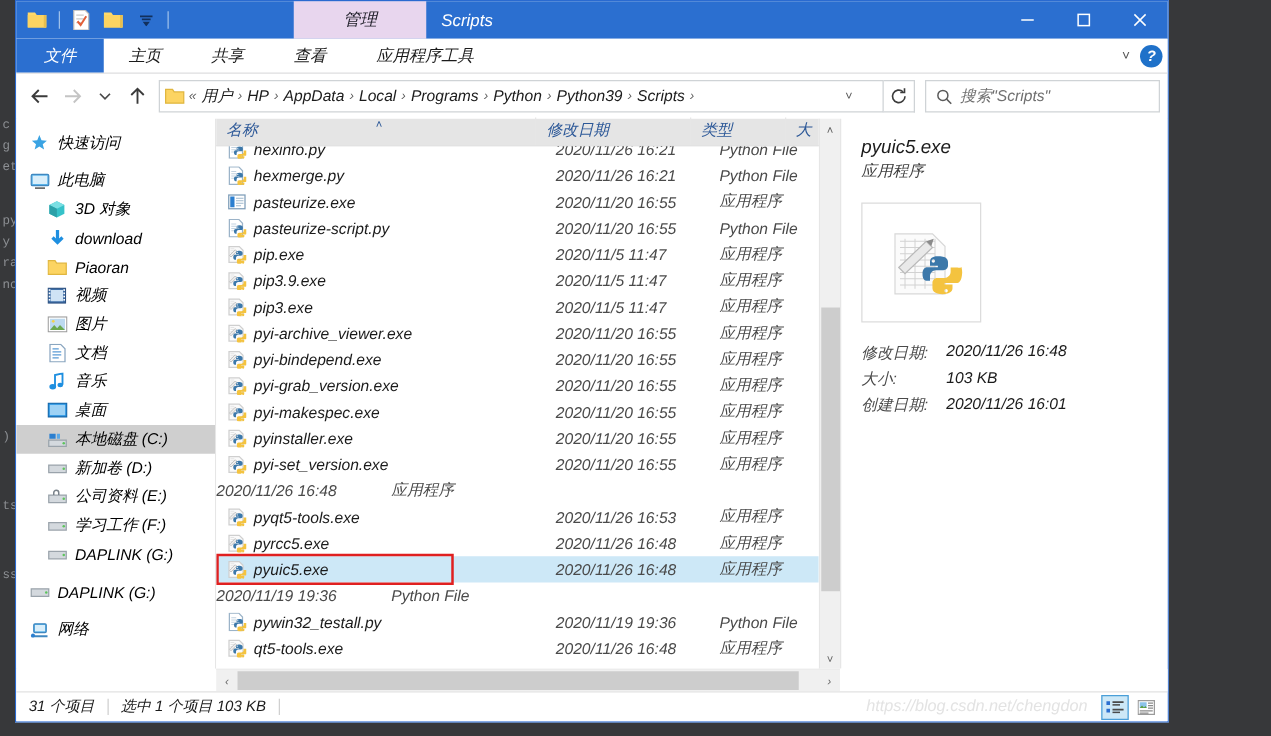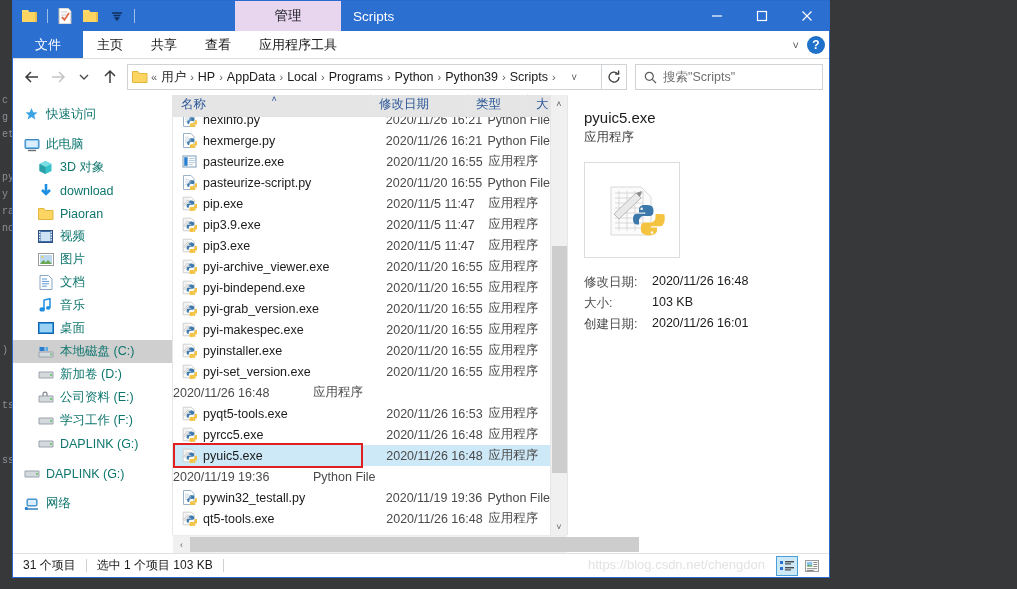--- a/index.html
+++ b/index.html
@@ -16,24 +16,24 @@
   }
   .backdrop-text {
     position:absolute; left:2px;
     color:#8c8f93; font-size:10px;
     font-family:"Liberation Mono","DejaVu Sans Mono",monospace;
     white-space:nowrap;
   }
   
   #explorer-window {
     position:absolute; left:12px; top:0px;
-    width:818px; height:578px;
+    width:923px; height:578px;
     background:#ffffff;
     border:1px solid #2a6ad0;
-    display:flex; flex-direction:column;
+    display:flex; flex-direction:column;font-style:italic;
   }
   
   #title-bar {
     height:30px; background:#2b6fd0; position:relative;
     display:flex; align-items:center; flex:0 0 30px;
   }
   #qat { display:flex; align-items:center; gap:4px; padding-left:6px; }
   .qat-btn { width:22px;height:22px;display:flex;align-items:center;justify-content:center; }
   .qat-sep { width:1px;height:14px;background:#9dc0ea; margin:0 2px; }
   #ribbon-context-tab {
@@ -47,21 +47,21 @@
     color:#ffffff; font-size:13.5px;
   }
   #window-controls { position:absolute; right:0; top:0; height:30px; display:flex; }
   .wc-btn { width:45px;height:30px;display:flex;align-items:center;justify-content:center; }
   
   #ribbon-tabs {
     height:28px; background:#ffffff; display:flex; align-items:stretch;
     border-bottom:1px solid #dededf; flex:0 0 28px; position:relative;
   }
   .rtab {
-    padding:0 14px; display:flex;align-items:center;
+    padding:0 20px; display:flex;align-items:center;
     font-size:13px; color:#1b1b1b;
   }
   #rtab-file { background:#2b6fd0; color:#ffffff; padding:0 22px; }
   #rtab-apptools { color:#1b1b1b; }
   #ribbon-right { position:absolute; right:4px; top:0; height:28px; display:flex; align-items:center; gap:8px; }
   .help-circle {
     width:18px;height:18px;border-radius:50%;background:#1f71c9;color:#fff;
     font-size:12px;font-weight:bold;display:flex;align-items:center;justify-content:center;
   }
   
@@ -86,21 +86,21 @@
   #search-placeholder { font-size:12.5px; color:#6f6f6f; }
   
   #body-area { flex:1; display:flex; min-height:0; }
   
   #sidebar {
     width:160px; background:#ffffff; border-right:1px solid #e6e6e6;
     padding-top:8px; overflow:hidden; flex:0 0 160px;
   }
   .nav-item {
     height:23px; display:flex; align-items:center; gap:6px;
-    font-size:12.5px; color:#0f766e; padding-left:10px; white-space:nowrap;
+    font-size:12.5px; color:#000000; padding-left:10px; white-space:nowrap;
   }
   .nav-item.indent { padding-left:24px; }
   .nav-item.selected { background:#cfcfcf; }
   .nav-gap { height:7px; }
   .nav-ico { width:17px;height:17px;display:flex;align-items:center;justify-content:center;flex:0 0 17px; }
   
   #file-pane { flex:1; display:flex; flex-direction:column; min-width:0; position:relative; background:#fff; }
   #col-header {
     height:22px; display:flex; align-items:flex-end;
     border-bottom:1px solid #e2e2e2; background:#e5e5e5; flex:0 0 22px; position:relative;

